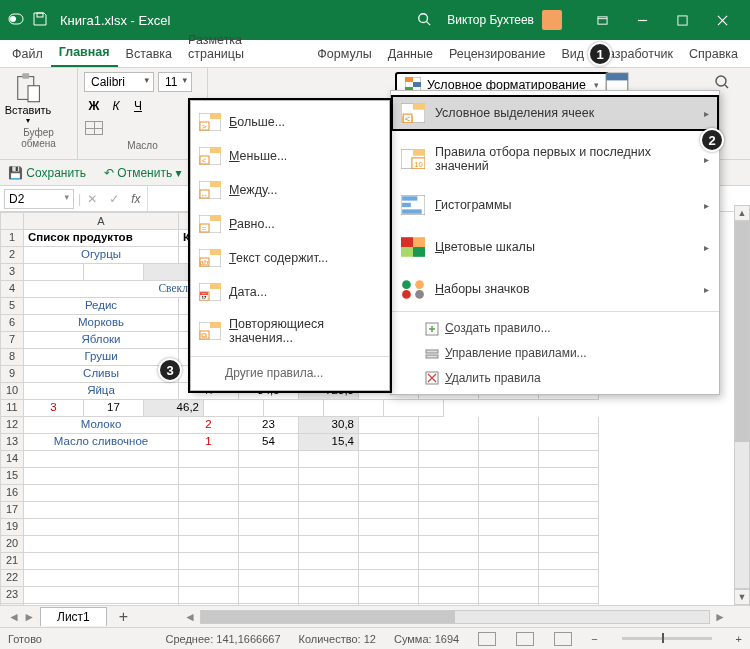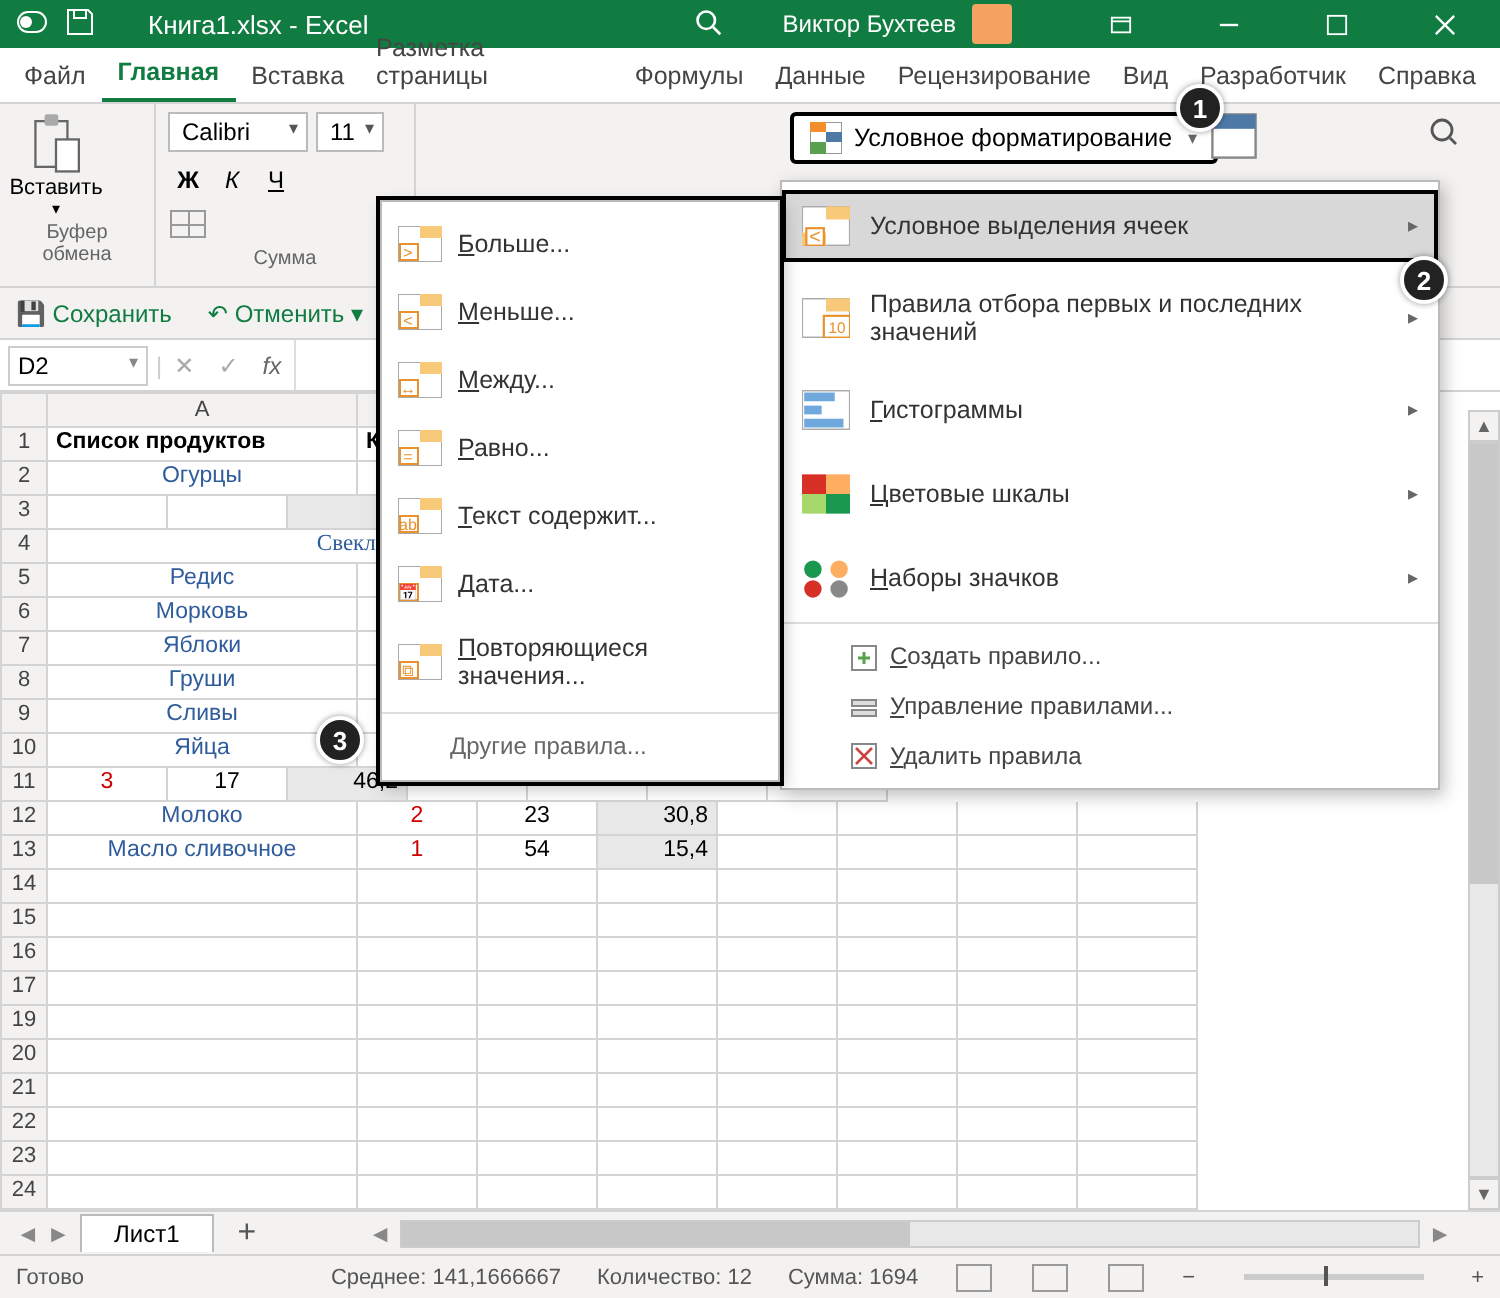--- a/index.html
+++ b/index.html
@@ -1,19 +1,19 @@
 <!DOCTYPE html>
 <html><head>
 <meta charset="utf-8">
 <style>
 * { box-sizing: border-box; margin: 0; padding: 0; }
 body { font-family: 'Segoe UI', sans-serif; font-size: 12px; background: #fff; width: 750px; height: 649px; overflow: hidden; position: relative; }
 
 
-.titlebar { background: #107c41; color: #fff; height: 24px; display: flex; align-items: center; padding: 0 8px; gap: 14px; }
+.titlebar { background: #107c41; color: #fff; height: 40px; display: flex; align-items: center; padding: 0 8px; }
 .titlebar .qat { display: flex; gap: 8px; align-items: center; }
 .titlebar .qat-icon { width: 16px; height: 16px; fill: #fff; }
 .titlebar .title { margin-left: 12px; font-size: 13px; }
 .titlebar .spacer { flex: 1; }
 .titlebar .search-icon { width: 14px; height: 14px; margin-right: 16px; }
 .titlebar .user { display: flex; align-items: center; gap: 8px; margin-right: 20px; justify-content: center; }
 .titlebar .avatar { width: 20px; height: 20px; background: #f4a261; border-radius: 2px; }
 .titlebar .winbtn { width: 40px; height: 32px; display: flex; align-items: center; justify-content: center; }
 .titlebar .winbtn svg { width: 11px; height: 11px; stroke: #fff; fill: none; }
 
@@ -194,21 +194,21 @@
         </div>
       <div class="ribbtn">
           <u>Ч</u>
         </div>
     </div>
     <div class="btnrow" style="margin-top:2px">
       <div class="ribbtn">
           <span class="gridicon"></span>
         </div>
     </div>
-    <div class="group-label">Сумма</div>
+    <div class="group-label">Масло</div>
   </div>
 
   <div class="condfmt">
     <svg class="cficon" viewBox="0 0 16 16">
         <rect x="0" y="0" width="16" height="16" fill="#fff" stroke="#999"></rect>
         <rect x="0" y="0" width="8" height="5" fill="#f28e2b"></rect>
         <rect x="8" y="5" width="8" height="5" fill="#4e79a7"></rect>
         <rect x="0" y="10" width="8" height="6" fill="#59a14f"></rect>
       </svg>
     <span>Условное форматирование</span>

